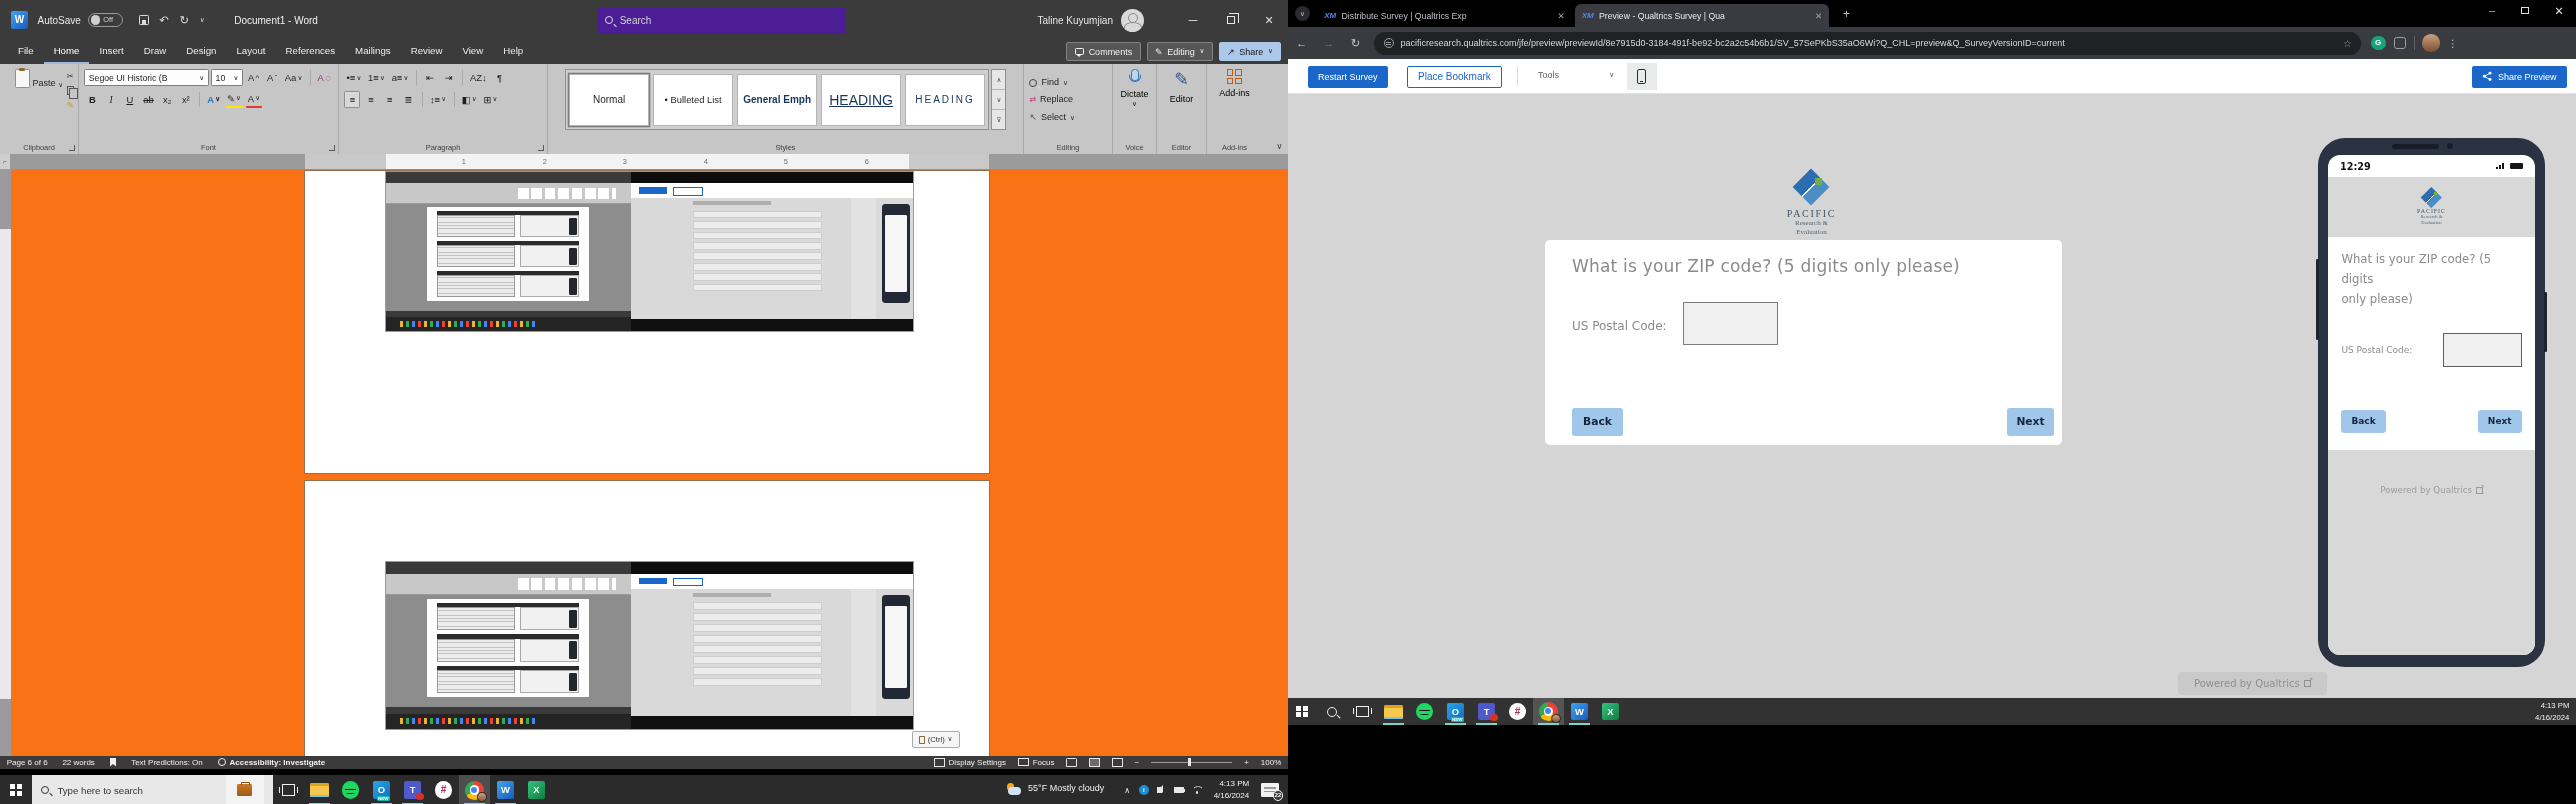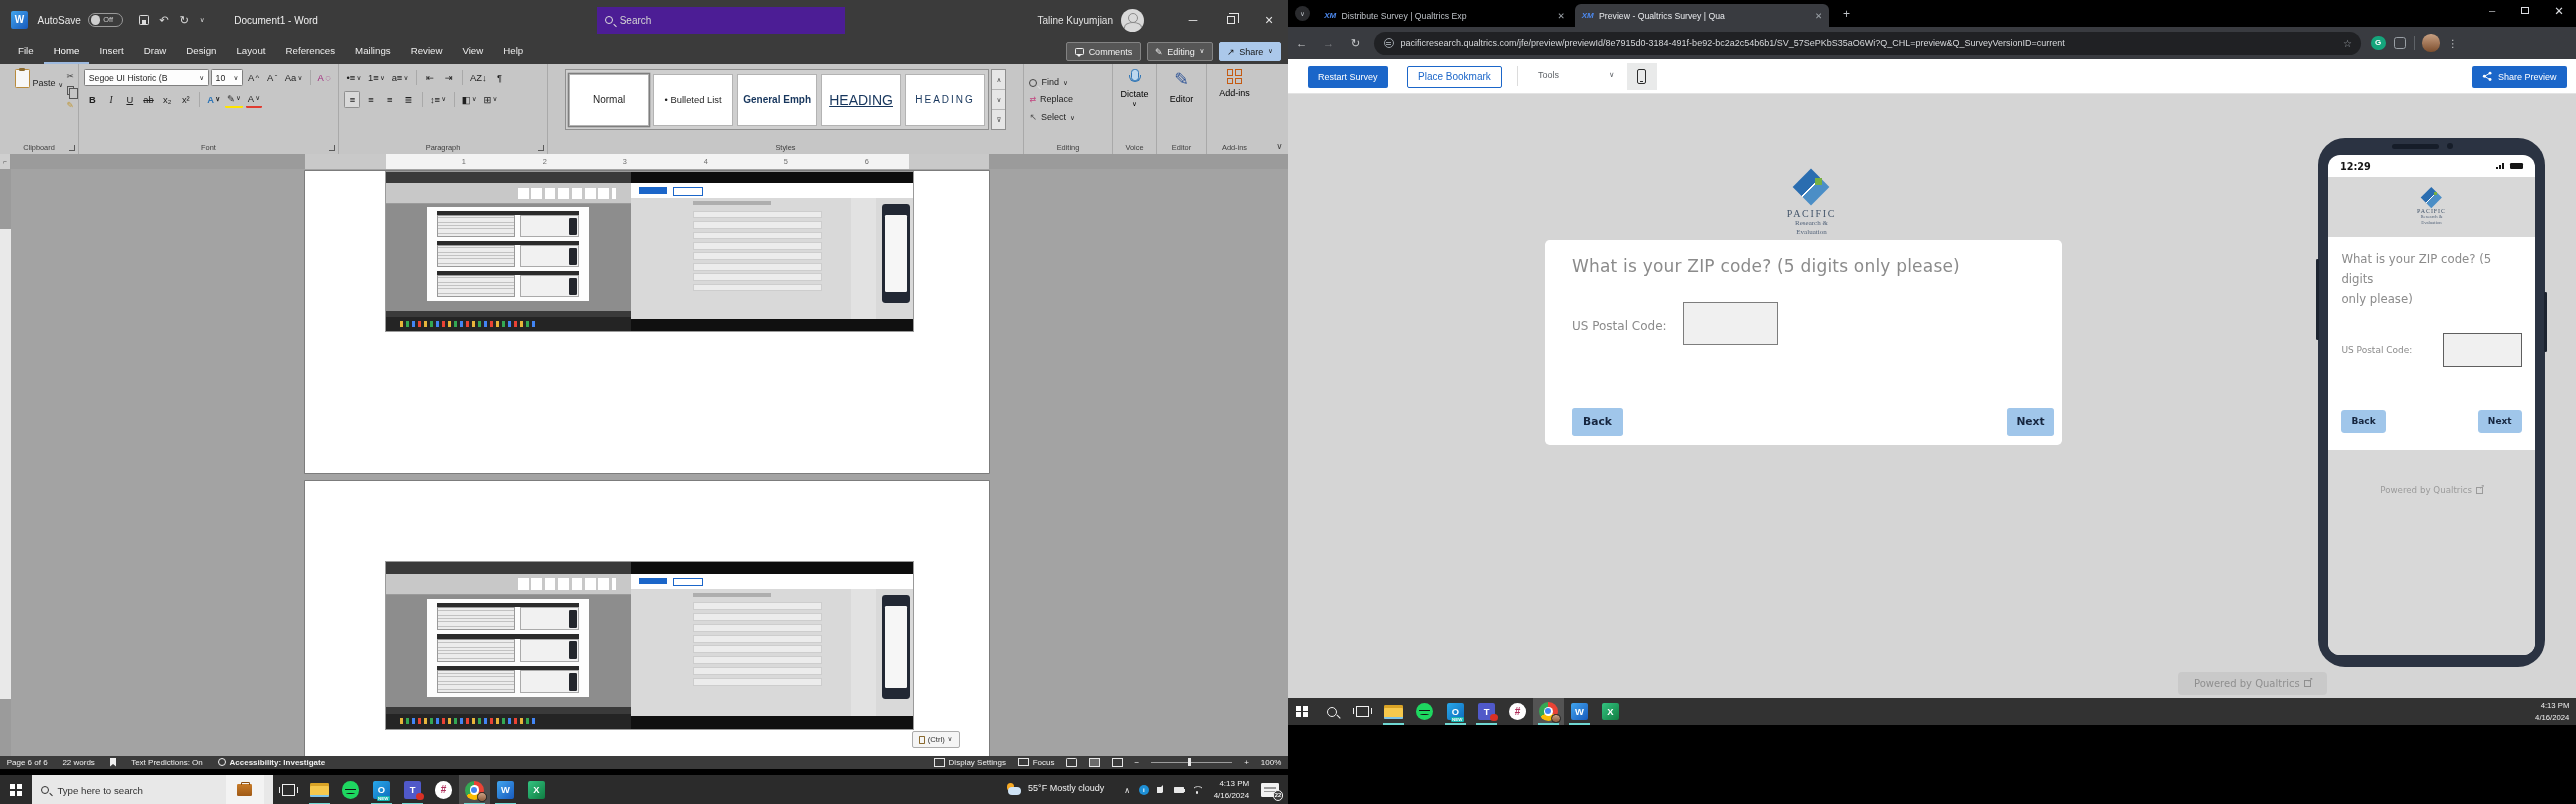--- a/index.html
+++ b/index.html
@@ -76,21 +76,21 @@
 .grid-ic span{border:1.3px solid #c55a11}
 .ribbon-collapse{position:absolute;right:5.4px;bottom:2.7px;font-size:8.7px;color:#444}
 
 .ruler-corner{position:absolute;left:0;top:154px;width:10.7px;height:14.8px;background:#cfcfcf;border-right:0.7px solid #9a9a9a;font-size:6.7px;color:#555;display:flex;align-items:center;justify-content:center}
 .hruler{position:absolute;left:10.7px;top:154px;width:1277px;height:14.8px;background:#9b9b9b}
 .hr-page{position:absolute;left:294px;top:0;width:684px;height:14.8px;background:#c9c9c9}
 .hr-strip{position:absolute;left:81px;top:0;width:523px;height:14.8px;background:#f3f3f3;color:#6c6c6c;font-size:7.4px}
 .hr-strip b{position:absolute;top:2.7px;font-weight:normal}
 .vruler{position:absolute;left:0;top:169px;width:10.7px;height:587px;background:#9b9b9b}
 .vruler::after{content:"";position:absolute;left:0;top:60px;width:10.7px;height:470px;background:#e9e9e9}
-.docarea{position:absolute;left:10.7px;top:169px;width:1277px;height:587px;background:#a3a3a3}
+.docarea{position:absolute;left:10.7px;top:169px;width:1277px;height:587px;background:#f97316}
 .page{position:absolute;left:294px;width:684px;background:#fff;box-shadow:0 0 0 0.7px #6b6b6b}
 
 .shot{position:absolute;display:flex;background:#fff;outline:0.7px solid #9a9a9a}
 .shot .sL{width:46.5%;display:flex;flex-direction:column;background:#8d8d8d}
 .shot .sL .t{height:7%;background:#3a3a3a}
 .shot .sL .r{height:13%;background:#c8c8c8;border-bottom:0.7px solid #9a9a9a;position:relative}
 .shot .sL .r::after{content:"";position:absolute;right:6%;top:22%;width:40%;height:56%;background:repeating-linear-gradient(90deg,#fff 0 10.7px,#c8c8c8 10.7px 13.4px)}
 .shot .sL .c{flex:1;position:relative}
 .shot .sL .pg{position:absolute;left:17%;right:17%;top:3%;bottom:9%;background:#fdfdfd}
 .shot .mrow{position:absolute;left:6%;right:6%;height:28%;display:flex;flex-direction:column}

